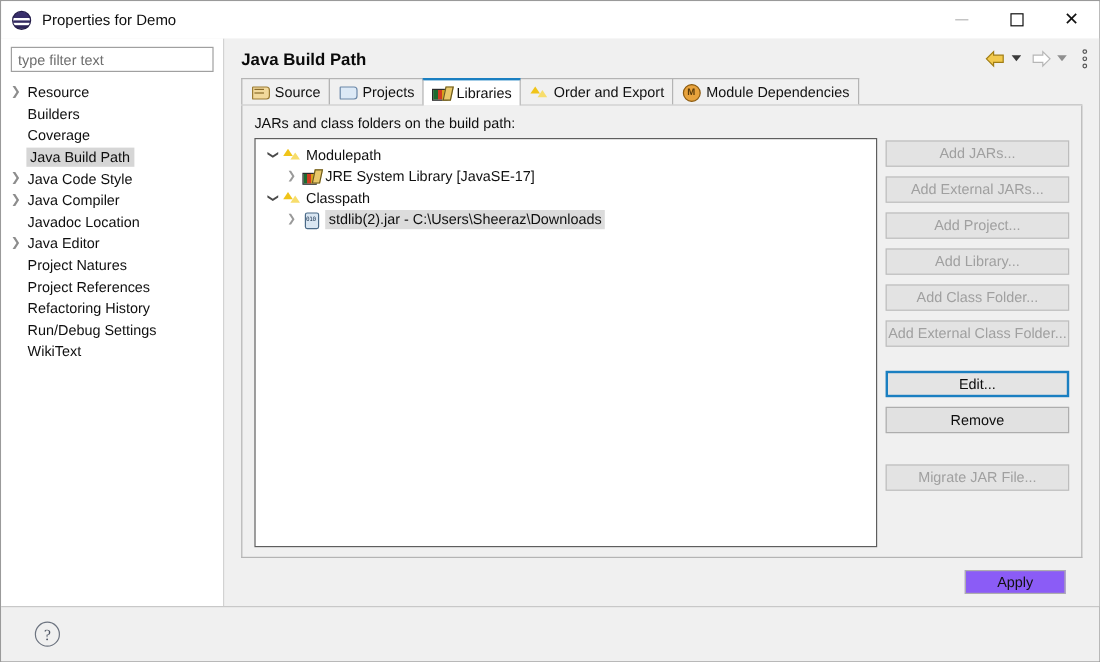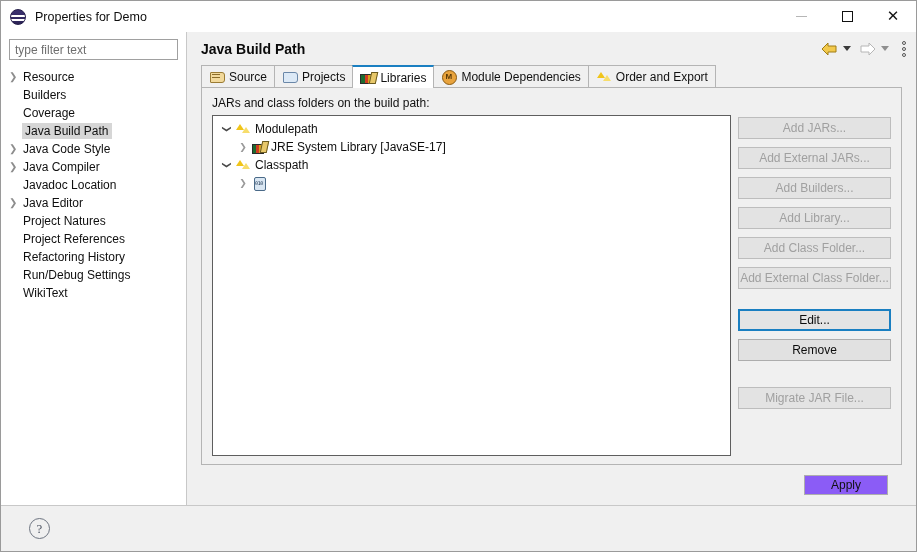--- a/index.html
+++ b/index.html
@@ -460,26 +460,26 @@
           </div>
           <div class="tab">
             <span class="tico tico-prj"></span>
             <span>Projects</span>
           </div>
           <div class="tab active">
             <span class="tico tico-lib"></span>
             <span>Libraries</span>
           </div>
           <div class="tab">
+            <span class="tico tico-ord"></span>
+            <span>Order and Export</span>
+          </div>
+          <div class="tab">
             <span class="tico tico-mod"></span>
             <span>Module Dependencies</span>
-          </div>
-          <div class="tab">
-            <span class="tico tico-ord"></span>
-            <span>Order and Export</span>
           </div>
         </div>
 
         <div class="tabpanel">
           <div class="panel-label">JARs and class folders on the build path:</div>
 
           <div class="panel-main">
 
             <div class="jartree">
 
@@ -497,28 +497,29 @@
 
               <div class="jrow">
                 <span class="exp" style="display: inline-block; transform: rotate(90deg);">❯</span>
                 <span class="jico ic-path"></span>
                 <span class="jlabel">Classpath</span>
               </div>
 
               <div class="jrow child sel">
                 <span class="exp grey">❯</span>
                 <span class="jico ic-jar"></span>
+                <span class="jlabel">stdlib(2).jar - C:\Users\Sheeraz\Downloads</span>
               </div>
 
             </div>
 
             <div class="sidebtns">
               <div class="btn disabled">Add JARs...</div>
               <div class="btn disabled">Add External JARs...</div>
-              <div class="btn disabled">Add Builders...</div>
+              <div class="btn disabled">Add Project...</div>
               <div class="btn disabled">Add Library...</div>
               <div class="btn disabled">Add Class Folder...</div>
               <div class="btn disabled">Add External Class Folder...</div>
               <div class="btn focus spacer-top">Edit...</div>
               <div class="btn">Remove</div>
               <div class="btn disabled spacer-mig">Migrate JAR File...</div>
             </div>
 
           </div>
         </div>

